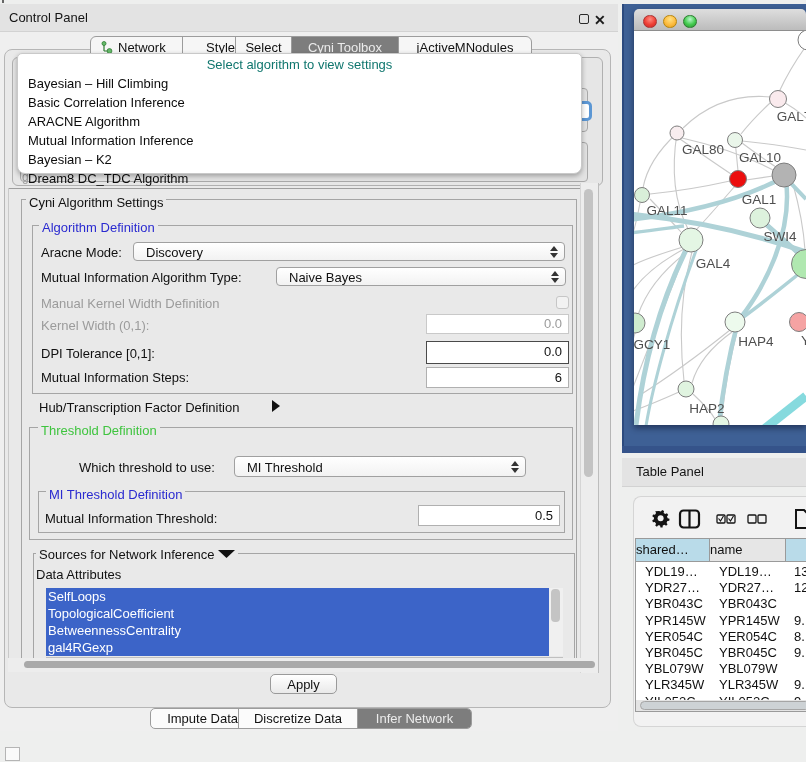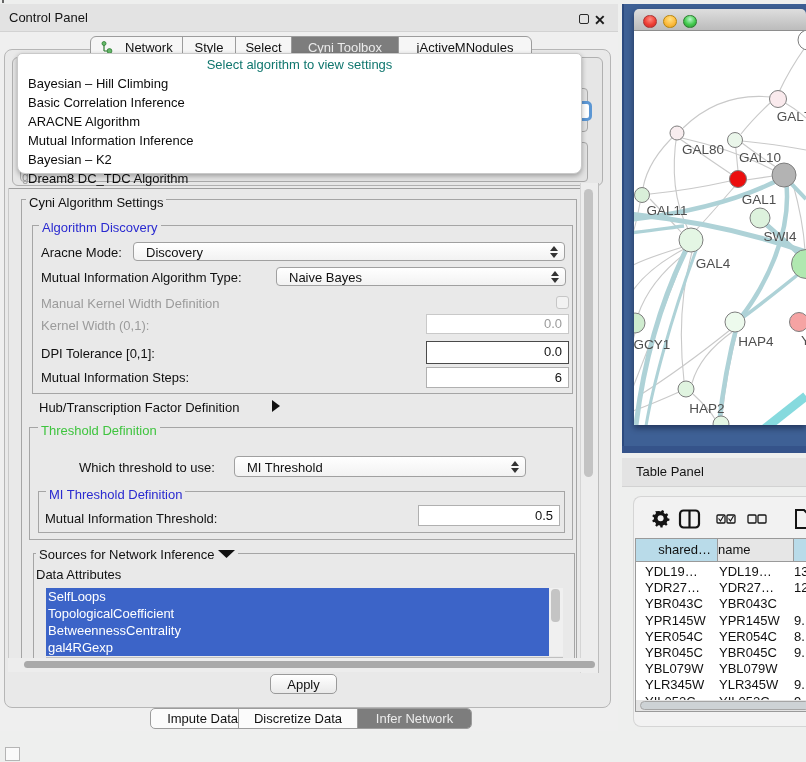--- a/index.html
+++ b/index.html
@@ -36,30 +36,30 @@
  <div class="abs" style="left:20px;top:84px;width:566px;height:42px;background:#e2e2e2;
    border:1px solid #a8a8a8;border-radius:4px"></div>
  <div class="abs" style="left:20px;top:138px;width:566px;height:38px;background:#e2e2e2;
    border:1px solid #a8a8a8;border-radius:4px"></div>
  <div class="abs" style="left:570px;top:97px;width:16px;height:14px;background:#fff;
    border:3px solid #5c97d4;border-radius:5px"></div>
  <div class="abs" style="left:22px;top:166px;color:#9a9a9a;font-size:12px">g</div>
 
  <div class="abs" style="left:90px;top:32px;height:21px;display:flex;border:1px solid #9c9c9c;
    border-radius:6px;overflow:hidden;background:#f6f6f6;line-height:21px">
-   <div style="width:91px;display:flex;align-items:center;justify-content:flex-start;gap:12px;padding-left:10px;box-sizing:border-box">
+   <div style="width:91px;display:flex;align-items:center;justify-content:flex-start;gap:5px;padding-left:10px;box-sizing:border-box">
      <svg width="12" height="13" viewBox="0 0 12 13">
        <line x1="3" y1="3" x2="3" y2="10" stroke="#2e7d32" stroke-width="1.2"></line>
        <line x1="3" y1="10" x2="8" y2="10" stroke="#2e7d32" stroke-width="1.2"></line>
        <circle cx="3" cy="2.5" r="2" fill="#66bb6a" stroke="#2e7d32" stroke-width="0.8"></circle>
        <circle cx="8.5" cy="10" r="2.4" fill="#66bb6a" stroke="#2e7d32" stroke-width="0.8"></circle>
      </svg>
         <span>Network</span>
       </div>
-   <div style="width:52px;text-align:center;border-left:1px solid #9c9c9c">Style</div>
+   <div style="width:52px;text-align:right;border-left:1px solid #9c9c9c">Style</div>
    <div style="width:55px;text-align:center;border-left:1px solid #9c9c9c">Select</div>
    <div style="width:106px;text-align:center;border-left:1px solid #9c9c9c;background:#7d7d7d;color:#ececec">Cyni Toolbox</div>
    <div style="width:132px;text-align:center;border-left:1px solid #9c9c9c">jActiveMNodules</div>
  </div>
 
  <div class="abs" style="left:17px;top:49px;width:563px;height:119px;background:#ffffff;
    border:1px solid #c9c9c9;border-radius:5px 5px 8px 8px;box-shadow:0 2px 5px rgba(0,0,0,0.30)">
    <div style="text-align:center;color:#0f766e;height:20px;line-height:22px">Select algorithm to view settings</div>
    <div style="padding-left:10px;line-height:19px;color:#0c0c0c">
      Bayesian – Hill Climbing<br>
@@ -71,21 +71,21 @@
    </div>
  </div>
 
  <div class="abs" style="left:8px;top:184px;width:589px;height:1px;background:#9e9e9e"></div>
  <div class="abs" style="left:8px;top:184px;width:1px;height:480px;background:#c9c9c9"></div>
  <div class="abs" style="left:597px;top:184px;width:1px;height:480px;background:#b5b5b5"></div>
  <div class="gbox" style="left:21px;top:195px;width:556px;height:465px;border-bottom:none"></div>
  <div class="glab" style="left:26px;top:192px;color:#111">Cyni Algorithm Settings</div>
 
  <div class="gbox" style="left:32px;top:221px;width:541px;height:169px"></div>
- <div class="glab" style="left:39px;top:217px;color:#2a2ad0">Algorithm Discovery</div>
+ <div class="glab" style="left:39px;top:217px;color:#2a2ad0">Algorithm Definition</div>
 
  <div class="abs b" style="left:41px;top:241px">Aracne Mode:</div>
  <div class="combo" style="left:133px;top:238px;width:432px">Discovery
    <div class="step">
         <svg width="8" height="5">
           <path d="M4 0 L8 5 L0 5 Z" fill="#333"></path>
         </svg>
    <svg width="8" height="5">
           <path d="M4 5 L8 0 L0 0 Z" fill="#333"></path>
         </svg>
@@ -292,21 +292,21 @@
     <rect x="97" y="7" width="8" height="8" rx="1"></rect>
     <rect x="107" y="7" width="8" height="8" rx="1"></rect>
   </g>
   <g fill="none" stroke="#141414" stroke-width="2">
     <path d="M145 2 h8 l5 5 v13 h-13 z"></path>
   </g>
 </svg>
 
 <div class="abs" style="left:635px;top:538px;width:171px;height:174px;border:1px solid #9a9a9a;border-right:none;background:#fff;overflow:hidden;box-sizing:border-box">
   <div style="display:flex;height:23px;border-bottom:1px solid #9a9a9a;box-sizing:border-box">
-    <div style="width:82px;background:#b9dbe9;border-right:1px solid #9a9a9a;text-align:right;
+    <div style="width:74px;background:#b9dbe9;border-right:1px solid #9a9a9a;
       padding-right:6px;line-height:22px;box-sizing:border-box">shared…</div>
     <div style="width:76px;background:#e6e6e6;border-right:1px solid #9a9a9a;
       padding-right:15px;line-height:22px;box-sizing:border-box">name</div>
     <div style="flex:1;background:#b9dbe9"></div>
   </div>
   <div style="position:relative;height:138px;overflow:hidden;line-height:16.2px">
     <div style="position:absolute;left:9px;top:2px">YDL19…<br>YDR27…<br>YBR043C<br>YPR145W<br>YER054C<br>YBR045C<br>YBL079W<br>YLR345W<br>YIL052C</div>
     <div style="position:absolute;left:83px;top:2px">YDL19…<br>YDR27…<br>YBR043C<br>YPR145W<br>YER054C<br>YBR045C<br>YBL079W<br>YLR345W<br>YIL052C</div>
     <div style="position:absolute;left:158px;top:2px">13<br>12<br><br>9.<br>8.<br>9.<br><br>9.<br>9.</div>
   </div>

